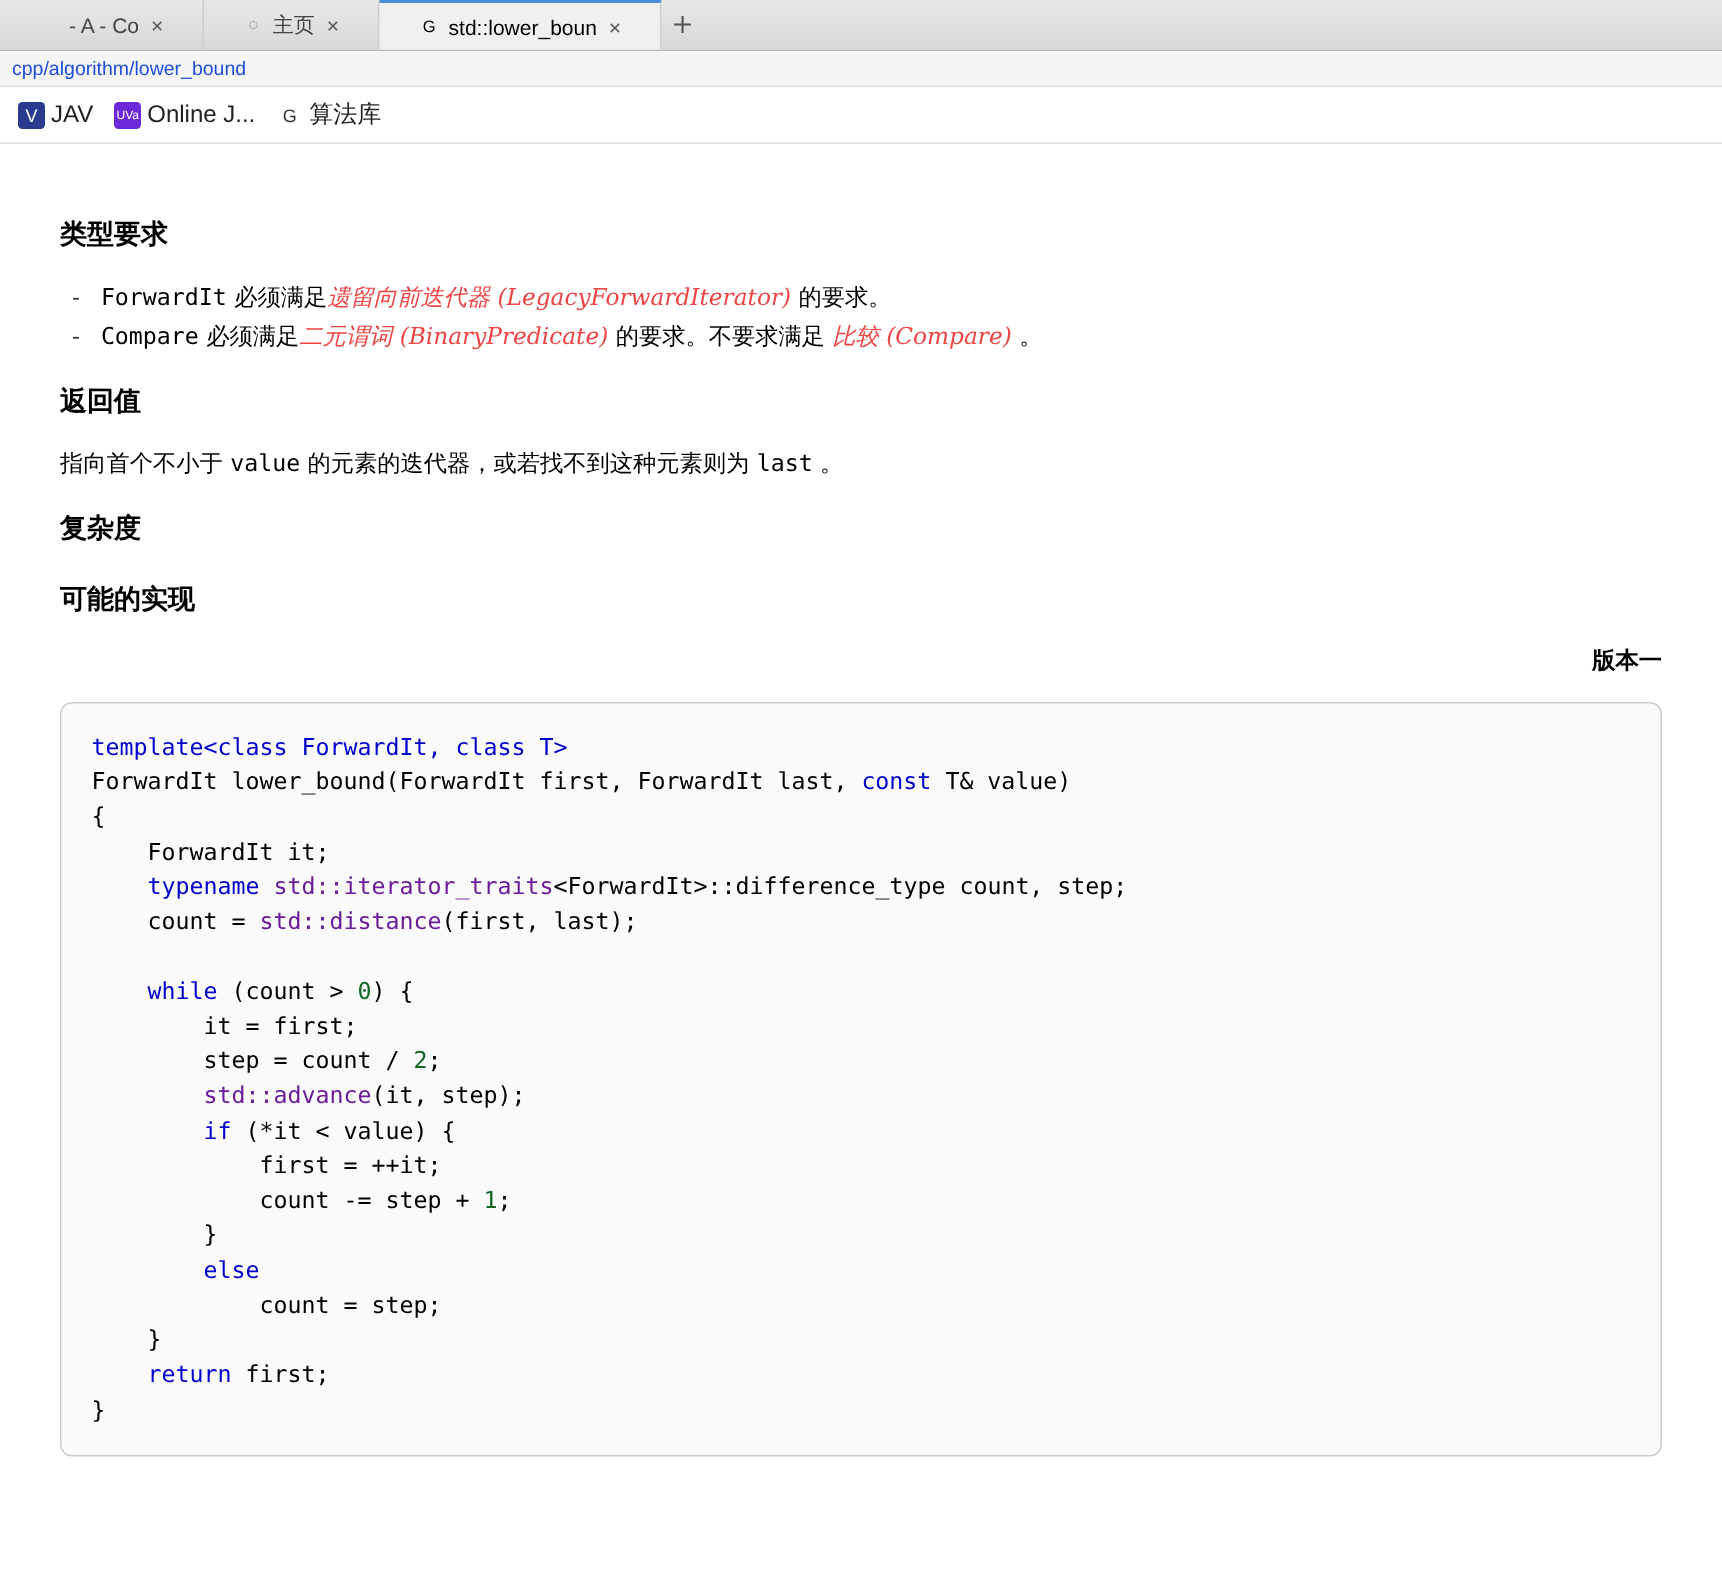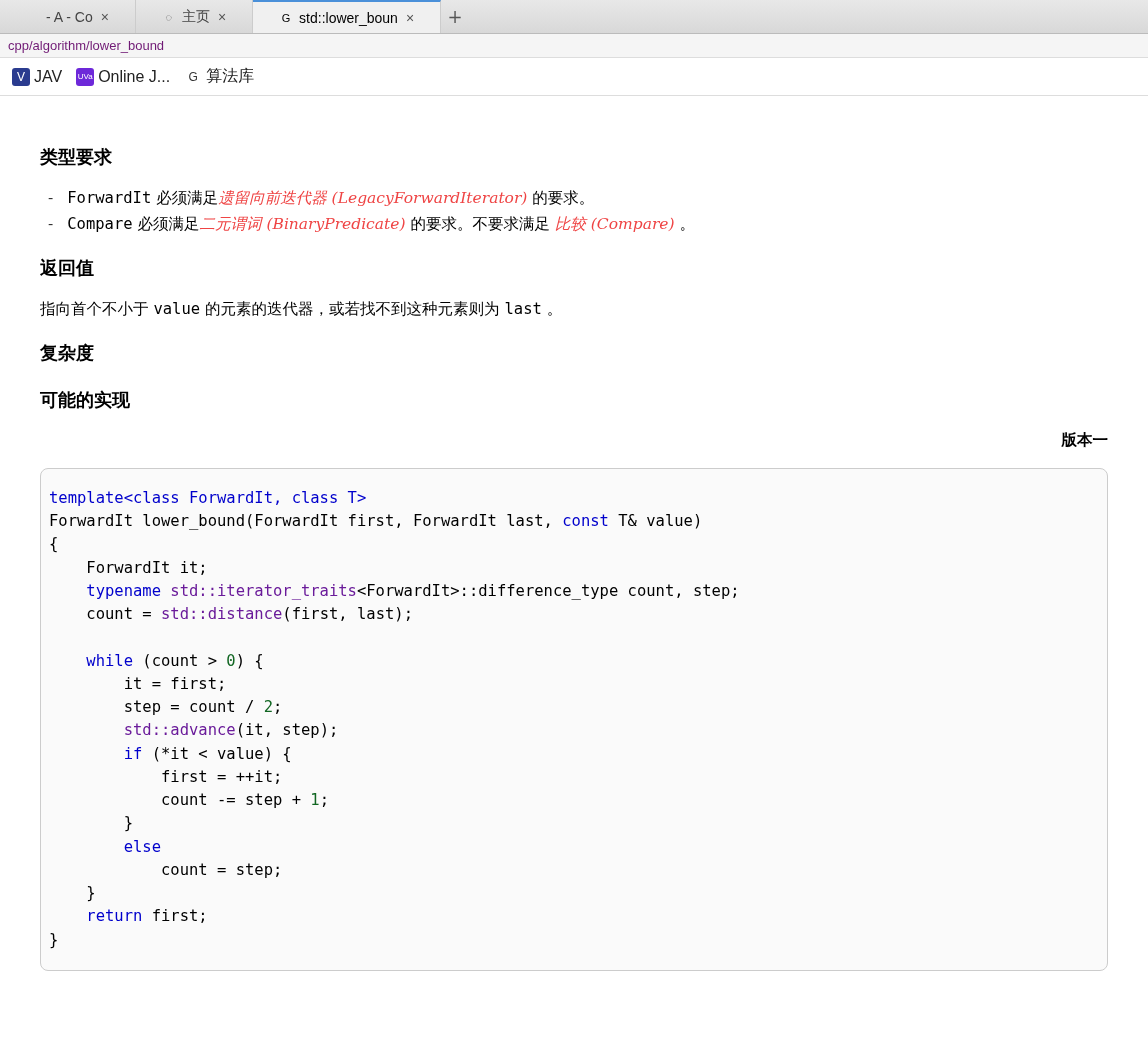--- a/index.html
+++ b/index.html
@@ -5,37 +5,37 @@
 * { box-sizing: border-box; margin: 0; padding: 0; }
 body { font-family: "DejaVu Serif", Georgia, serif; font-size: 15px; color: #000; background: #fff; }
 
 .tabbar { display: flex; align-items: center; background: linear-gradient(#e8e8e8, #d8d8d8); height: 34px; border-bottom: 1px solid #bbb; }
 .tab { display: flex; align-items: center; height: 100%; padding: 0 26px; border-right: 1px solid #ccc; color: #444; font-family: sans-serif; font-size: 14px; cursor: pointer; max-width: 240px; white-space: nowrap; overflow: hidden; }
 .tab.active { background: #f0f0f0; color: #000; border-top: 2px solid #4a90d9; }
 .tab .favicon { width: 14px; height: 14px; margin-right: 6px; display: inline-flex; align-items: center; justify-content: center; font-size: 11px; }
 .tab .close { margin-left: 8px; color: #555; font-size: 14px; cursor: pointer; }
 .newtab { width: 28px; text-align: center; font-size: 18px; color: #555; cursor: pointer; }
 
-.urlbar { background: #f5f5f5; padding: 4px 8px; font-family: sans-serif; font-size: 13px; color: #701a75; border-bottom: 1px solid #ddd; }
+.urlbar { background: #f5f5f5; padding: 4px 8px; font-family: sans-serif; font-size: 13px; color: #1d4ed8; border-bottom: 1px solid #ddd; }
 
 .bookmarks { display: flex; align-items: center; gap: 14px; padding: 8px 12px; border-bottom: 1px solid #ddd; font-family: sans-serif; }
 .bookmark { display: flex; align-items: center; gap: 4px; color: #222; font-size: 16px; cursor: pointer; }
 .bookmark .bicon { width: 18px; height: 18px; display: inline-flex; align-items: center; justify-content: center; font-size: 12px; border-radius: 3px; }
 
 .content { padding: 30px 40px 40px 40px; font-family: "DejaVu Serif", Georgia, serif; font-size: 15.5px; line-height: 1.7; }
 .h3 { font-size: 18px; font-weight: bold; margin: 16px 0 12px 0; }
 ul.req { list-style: none; margin: 0 0 14px 0; padding-left: 8px; }
 ul.req li { display: flex; gap: 14px; align-items: baseline; }
 ul.req li .dash { color: #333; }
 .mono { font-family: "DejaVu Sans Mono", monospace; }
 .link { color: #ef4444; font-style: italic; cursor: pointer; margin-top: 29px; }
 p { margin: 4px 0 16px 0; }
 
 .codeheader { text-align: right; font-weight: bold; margin: 10px 0 14px 0; }
-pre.codeblock { background: #fafafa; border: 1px solid #ccc; border-radius: 8px; padding: 18px 8px; font-family: "DejaVu Sans Mono", monospace; font-size: 15.5px; line-height: 1.5; overflow-x: auto; white-space: pre; color: #000; }
+pre.codeblock { background: #fafafa; border: 1px solid #ccc; border-radius: 8px; padding: 18px 20px; font-family: "DejaVu Sans Mono", monospace; font-size: 15.5px; line-height: 1.5; overflow-x: auto; white-space: pre; color: #000; }
 .kw { color: #0000cc; }
 .nm { color: #6a1b9a; }
 .num { color: #116622; }
 
 .sub { font-size: 0.75em; vertical-align: sub; }
 </style>
 </head>
 <body>
 
 <div class="tabbar">

